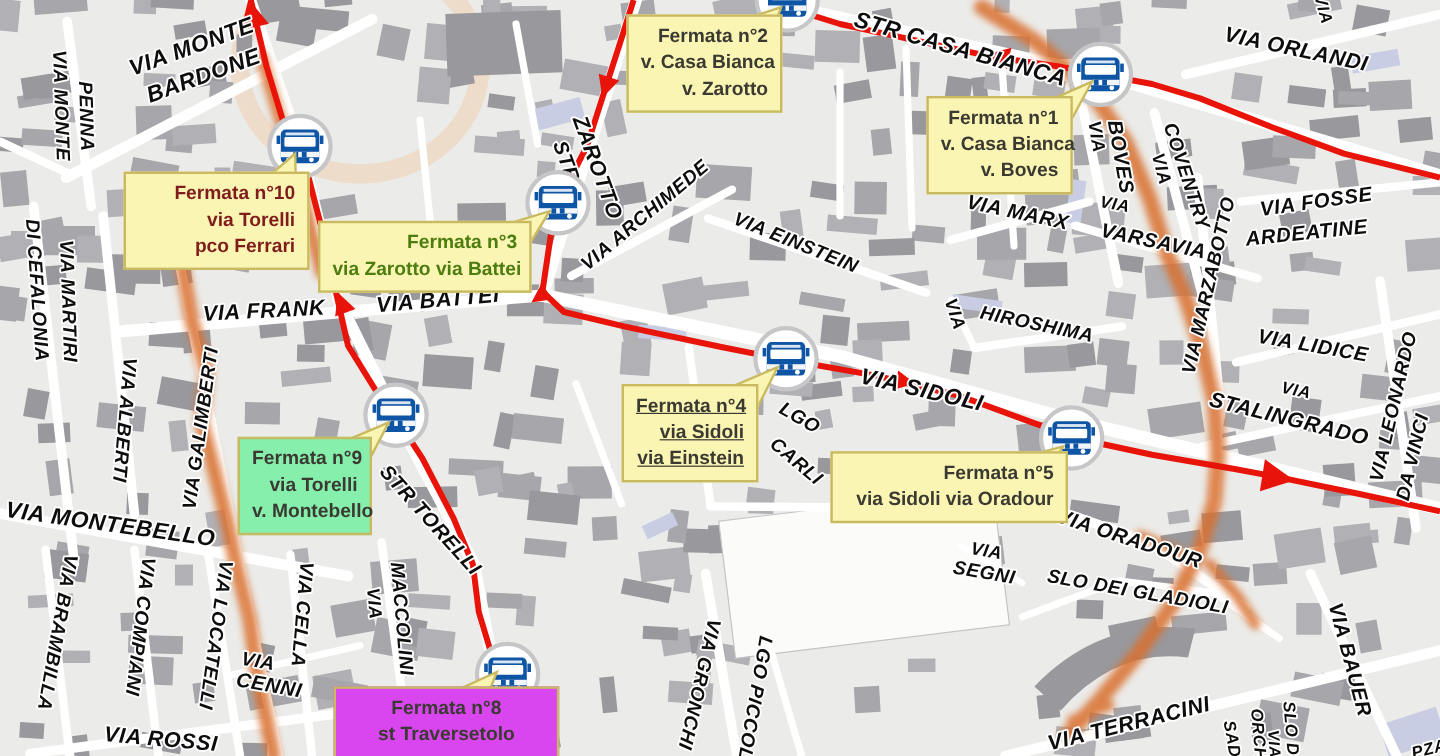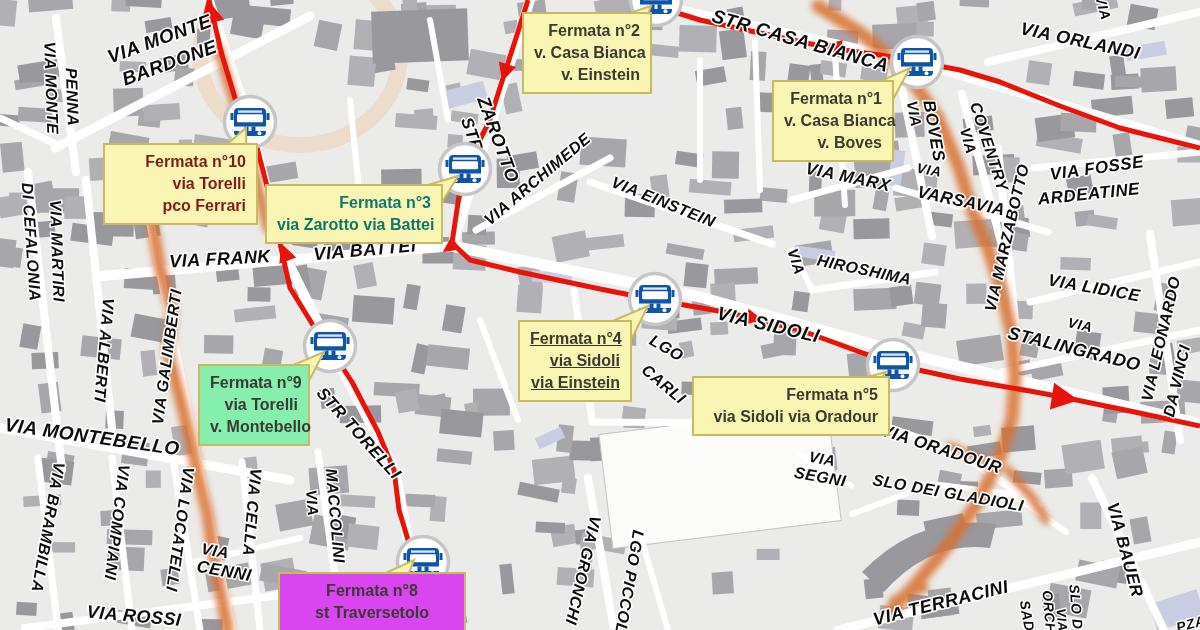--- a/index.html
+++ b/index.html
@@ -623,23 +623,23 @@
     </svg>
   <div id="callouts">
       <div class="callout" style="left: 772px; top: 80px; width: 122px; min-height: 74px; background: rgb(251, 245, 180); border-color: rgb(201, 186, 98); color: rgb(58, 58, 50); text-align: right;">
         <div class="callout-line">Fermata n°1</div>
         <div class="callout-line">v. Casa Bianca</div>
         <div class="callout-line">v. Boves</div>
       </div>
       <div class="callout" style="left: 522px; top: 12px; width: 130px; min-height: 74px; background: rgb(251, 245, 180); border-color: rgb(201, 186, 98); color: rgb(58, 58, 50); text-align: right;">
         <div class="callout-line">Fermata n°2</div>
         <div class="callout-line">v. Casa Bianca</div>
-        <div class="callout-line">v. Einstein</div>
-      </div>
-      <div class="callout" style="left: 265px; top: 184px; width: 178px; min-height: 56px; background: rgb(251, 245, 180); border-color: rgb(201, 186, 98); color: #0f766e; text-align: right;">
+        <div class="callout-line">v. Zarotto</div>
+      </div>
+      <div class="callout" style="left: 265px; top: 184px; width: 178px; min-height: 56px; background: rgb(251, 245, 180); border-color: rgb(201, 186, 98); color: #4d7c0f; text-align: right;">
         <div class="callout-line">Fermata n°3</div>
         <div class="callout-line">via Zarotto via Battei</div>
       </div>
       <div class="callout" style="left: 518px; top: 320px; width: 114px; min-height: 74px; background: rgb(251, 245, 180); border-color: rgb(201, 186, 98); color: rgb(58, 58, 50); text-align: right; text-decoration: underline;">
         <div class="callout-line">Fermata n°4</div>
         <div class="callout-line">via Sidoli</div>
         <div class="callout-line">via Einstein</div>
       </div>
       <div class="callout" style="left: 692px; top: 376px; width: 198px; min-height: 56px; background: rgb(251, 245, 180); border-color: rgb(201, 186, 98); color: rgb(58, 58, 50); text-align: right;">
         <div class="callout-line">Fermata n°5</div>

